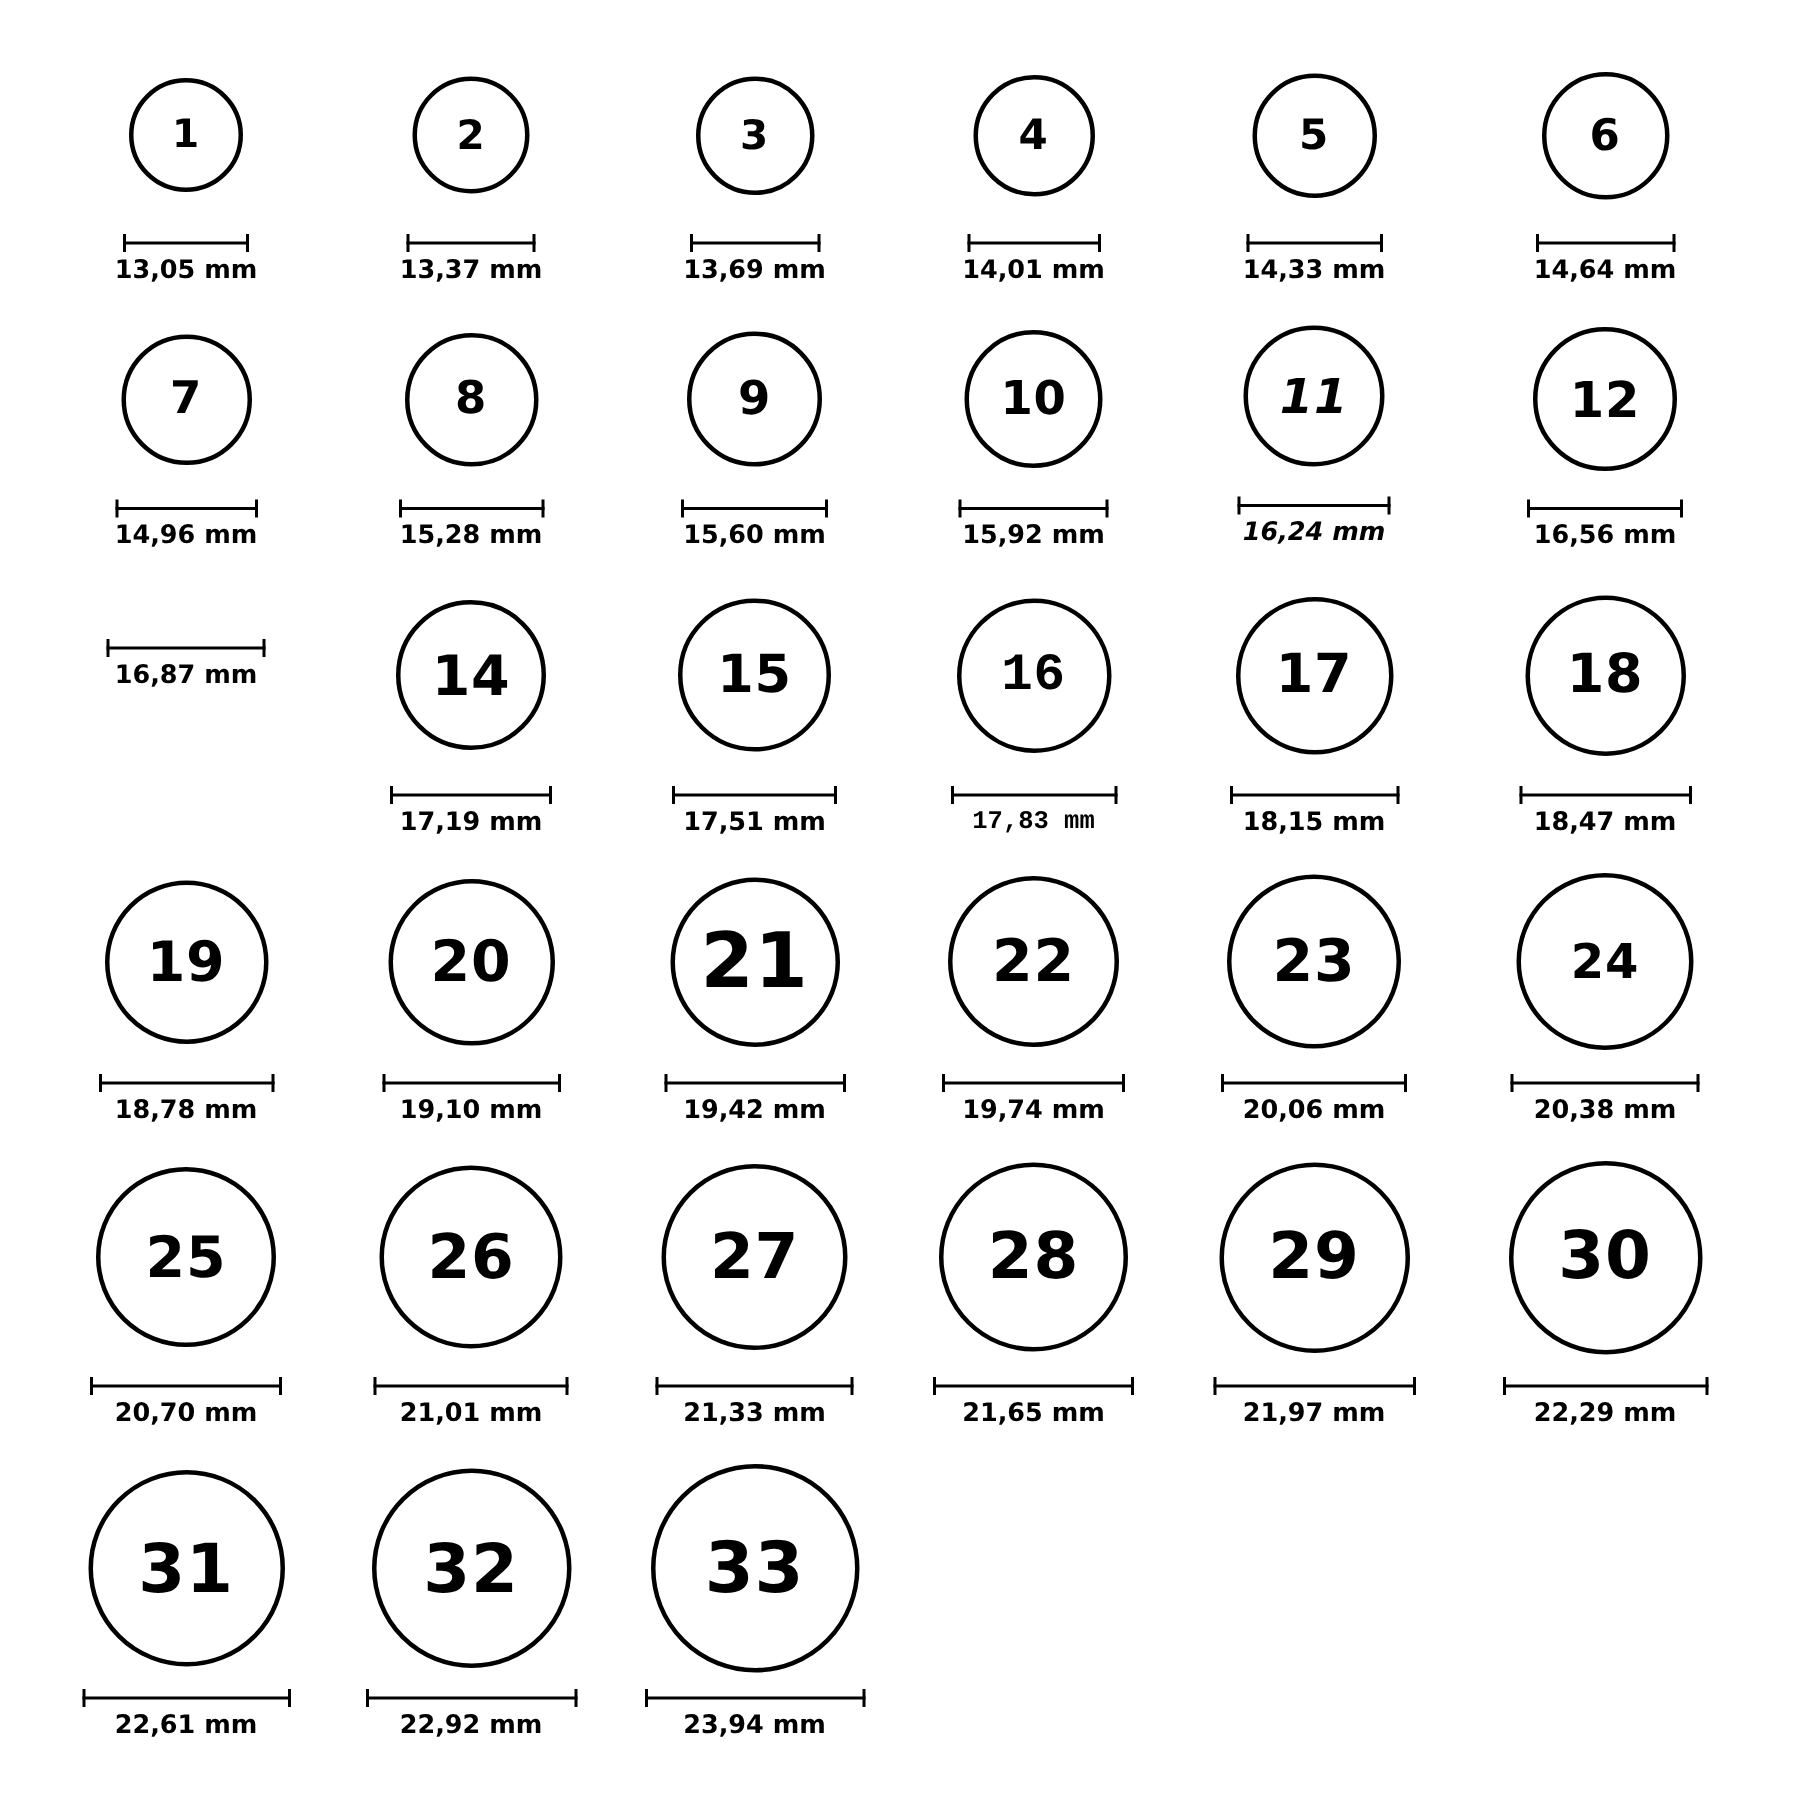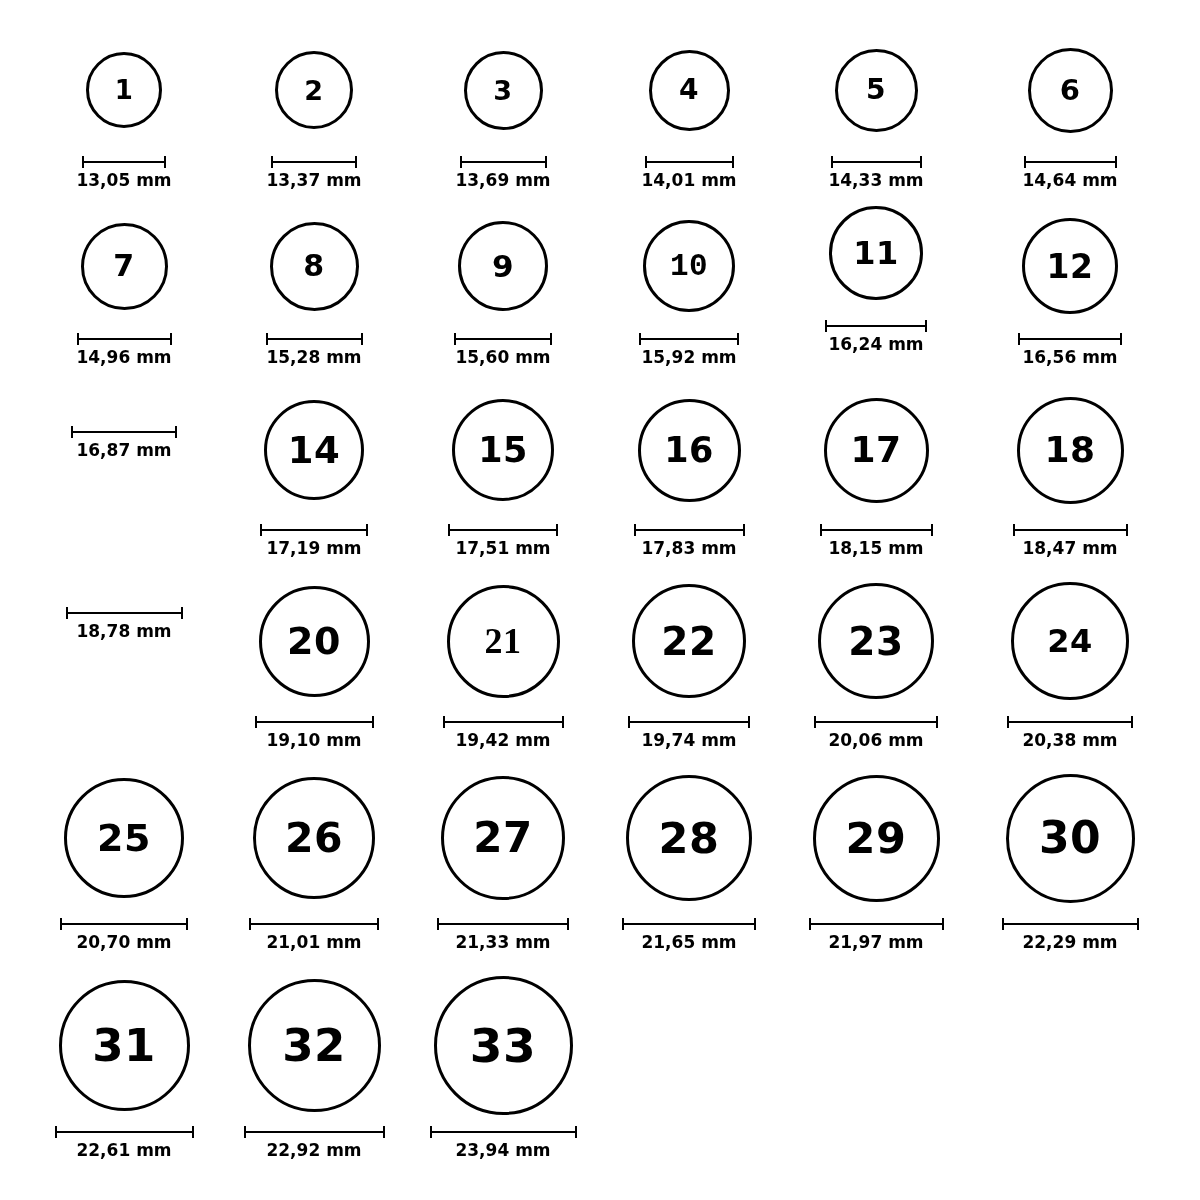--- a/index.html
+++ b/index.html
@@ -192,33 +192,33 @@
         </div>
       </div>
       <div class="ruler" style="width: 98px; margin-top: 22px;">
         <div class="bar"></div>
         <div class="cap left"></div>
         <div class="cap right"></div>
       </div>
       <div class="mm-label">15,60 mm</div>
     </div>
     <div class="ring-cell" style="left: 599px; top: 220px; width: 180px;">
-      <div class="circle-wrap" style="height: 92px; font-family: Liberation Mono, monospace;">
+      <div class="circle-wrap" style="height: 92px;">
         <div class="circle" style="width: 92px; height: 92px;">
           <span class="size-num" style="font-size: 31px;">10</span>
         </div>
       </div>
       <div class="ruler" style="width: 100px; margin-top: 21px;">
         <div class="bar"></div>
         <div class="cap left"></div>
         <div class="cap right"></div>
       </div>
       <div class="mm-label">15,92 mm</div>
     </div>
-    <div class="ring-cell" style="left: 786px; top: 206px; width: 180px;">
+    <div class="ring-cell" style="left: 786px; top: 217px; width: 180px; font-style: italic;">
       <div class="circle-wrap" style="height: 94px;">
         <div class="circle" style="width: 94px; height: 94px;">
           <span class="size-num" style="font-size: 32px;">11</span>
         </div>
       </div>
       <div class="ruler" style="width: 102px; margin-top: 20px;">
         <div class="bar"></div>
         <div class="cap left"></div>
         <div class="cap right"></div>
       </div>
@@ -264,21 +264,21 @@
           <span class="size-num" style="font-size: 35px;">15</span>
         </div>
       </div>
       <div class="ruler" style="width: 110px; margin-top: 23px;">
         <div class="bar"></div>
         <div class="cap left"></div>
         <div class="cap right"></div>
       </div>
       <div class="mm-label">17,51 mm</div>
     </div>
-    <div class="ring-cell" style="left: 599px; top: 398.5px; width: 180px;">
+    <div class="ring-cell" style="left: 599px; top: 398.5px; width: 180px; font-family: Liberation Mono, monospace;">
       <div class="circle-wrap" style="height: 103px;">
         <div class="circle" style="width: 103px; height: 103px;">
           <span class="size-num" style="font-size: 35px;">16</span>
         </div>
       </div>
       <div class="ruler" style="width: 111px; margin-top: 22.5px;">
         <div class="bar"></div>
         <div class="cap left"></div>
         <div class="cap right"></div>
       </div>
@@ -304,20 +304,25 @@
         </div>
       </div>
       <div class="ruler" style="width: 115px; margin-top: 20.5px;">
         <div class="bar"></div>
         <div class="cap left"></div>
         <div class="cap right"></div>
       </div>
       <div class="mm-label">18,47 mm</div>
     </div>
     <div class="ring-cell" style="left: 34px; top: 586.5px; width: 180px;">
+      <div class="circle-wrap" style="height: 109px;">
+        <div class="circle" style="width: 109px; height: 109px;">
+          <span class="size-num" style="font-size: 37px;">19</span>
+        </div>
+      </div>
       <div class="ruler" style="width: 117px; margin-top: 20.5px;">
         <div class="bar"></div>
         <div class="cap left"></div>
         <div class="cap right"></div>
       </div>
       <div class="mm-label">18,78 mm</div>
     </div>
     <div class="ring-cell" style="left: 224px; top: 585.5px; width: 180px;">
       <div class="circle-wrap" style="height: 111px;">
         <div class="circle" style="width: 111px; height: 111px;">
@@ -327,21 +332,21 @@
       <div class="ruler" style="width: 119px; margin-top: 19.5px;">
         <div class="bar"></div>
         <div class="cap left"></div>
         <div class="cap right"></div>
       </div>
       <div class="mm-label">19,10 mm</div>
     </div>
     <div class="ring-cell" style="left: 413px; top: 584.5px; width: 180px;">
       <div class="circle-wrap" style="height: 113px;">
         <div class="circle" style="width: 113px; height: 113px;">
-          <span class="size-num" style="font-size: 36px; font-family: Liberation Serif, serif;">21</span>
+          <span class="size-num" style="font-size: 51px;">21</span>
         </div>
       </div>
       <div class="ruler" style="width: 121px; margin-top: 18.5px;">
         <div class="bar"></div>
         <div class="cap left"></div>
         <div class="cap right"></div>
       </div>
       <div class="mm-label">19,42 mm</div>
     </div>
     <div class="ring-cell" style="left: 599px; top: 584px; width: 180px;">

